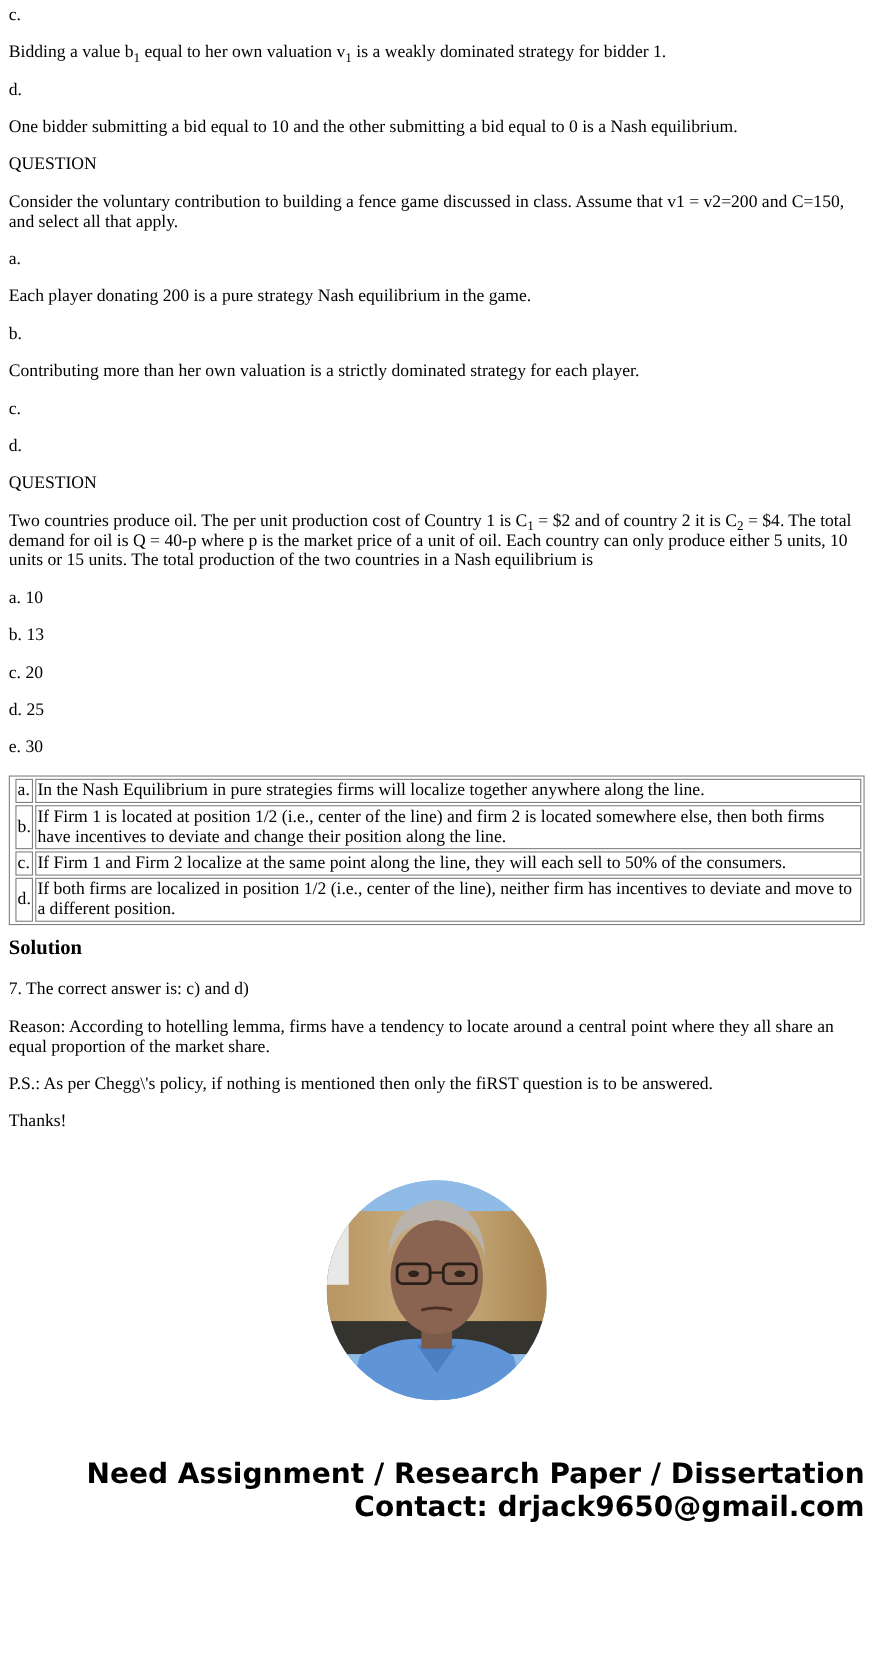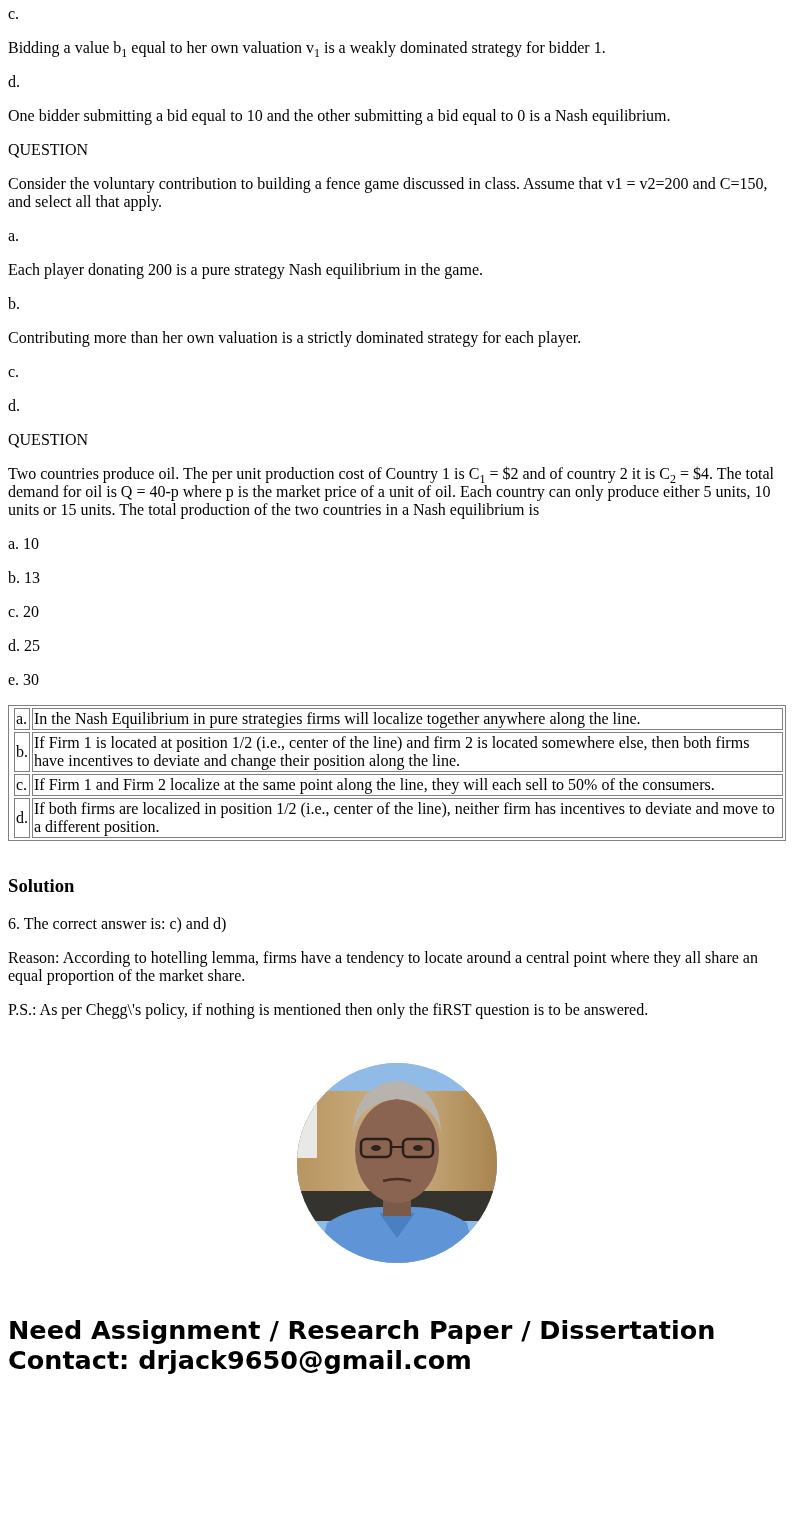--- a/index.html
+++ b/index.html
@@ -13,21 +13,21 @@
     color: #000000;
   }
   .wrap { padding: 0 8px; }
   p { margin: 16px 0; }
   p.first { margin-top: 5px; }
   sub { font-size: 12px; line-height: 0; vertical-align: sub; }
   h3.sol {
     font-family: "Liberation Serif", serif;
     font-size: 18.7px;
     font-weight: bold;
-    margin: 34px 0 18px 0;
+    margin: 10px 0 18px 0;
     line-height: 22px;
   }
   table.opts {
     width: 778px;
     border: 1px solid #808080;
     border-collapse: separate;
     border-spacing: 2px;
     margin: 16px 0 0 0;
     box-sizing: border-box;
     padding-left: 3px;
@@ -44,21 +44,21 @@
   .avatar {
     display: inline-block;
     width: 200px; height: 200px;
     border-radius: 50%;
     overflow: hidden;
     position: relative;
     background: linear-gradient(180deg, #7fb3e0 0%, #a8c7e3 12%, #b89a66 14%, #c9ad7d 50%, #3a3a34 62%, #4b7fc0 70%, #6f9fd8 100%);
   }
   .promo {
     margin-top: 52px;
-    text-align: left;
+    text-align: right;
     font-family: "DejaVu Sans", sans-serif;
     font-weight: bold;
     font-size: 25.5px;
     line-height: 30px;
     color: #000000;
   }
 </style>
 </head>
 <body>
 
@@ -101,23 +101,24 @@
       <td>If Firm 1 and Firm 2 localize at the same point along the line, they will each sell to 50% of the consumers.</td>
     </tr>
     <tr>
       <td class="lbl">d.</td>
       <td>If both firms are localized in position 1/2 (i.e., center of the line), neither firm has incentives to deviate and move to a different position.</td>
     </tr>
   </tbody>
     </table>
 
   <h3 class="sol">Solution</h3>
-  <p>6. The correct answer is: c) and d)</p>
+  <p>7. The correct answer is: c) and d)</p>
   <p>Reason: According to hotelling lemma, firms have a tendency to locate around a central point where they all share an equal proportion of the market share.</p>
   <p>P.S.: As per Chegg\'s policy, if nothing is mentioned then only the fiRST question is to be answered.</p>
+  <p>Thanks!</p>
 
   <div class="avatar-box">
     <div class="avatar">
       <svg width="200" height="200" viewBox="0 0 200 200">
         <defs>
           <linearGradient id="wall" x1="0" y1="0" x2="1" y2="0">
             <stop offset="0" stop-color="#b89561"></stop>
             <stop offset="0.5" stop-color="#cdb184"></stop>
             <stop offset="1" stop-color="#a8844f"></stop>
           </linearGradient>

